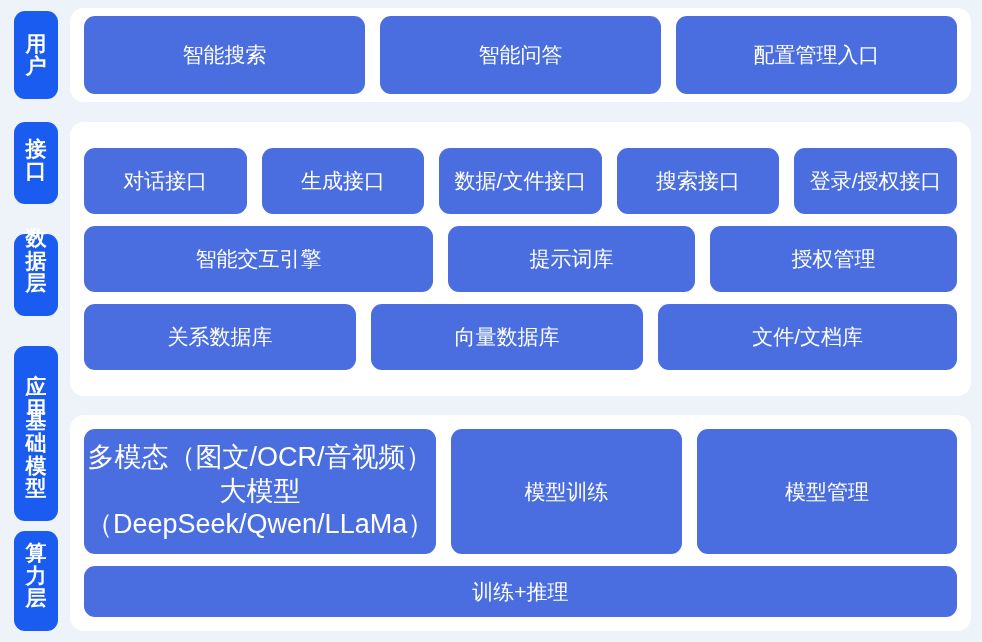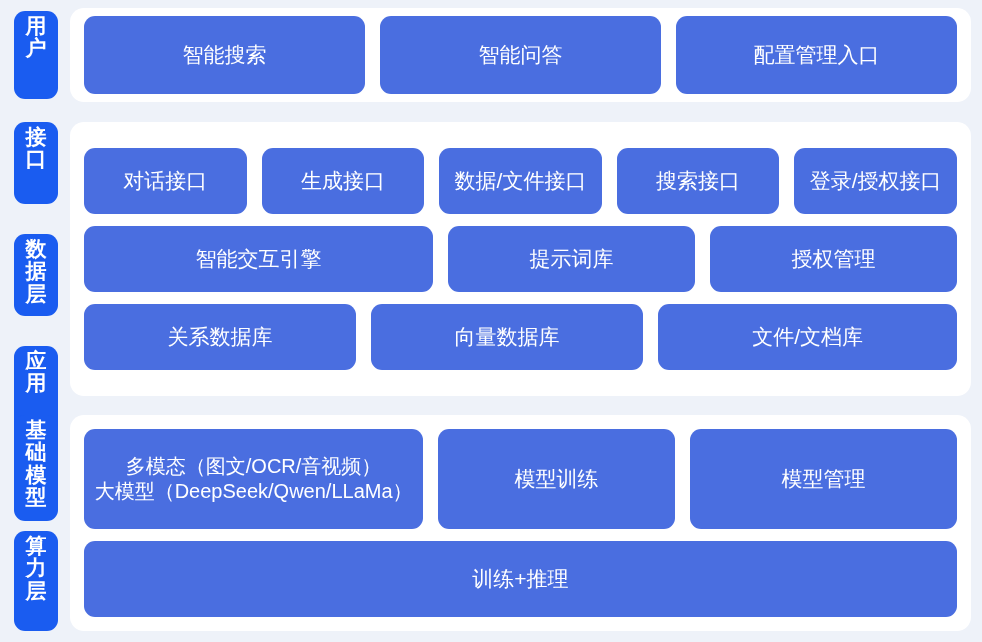--- a/index.html
+++ b/index.html
@@ -31,26 +31,27 @@
   }
   .vtab {
     background: #1a5cf0;
     color: #ffffff;
     border-radius: 11px;
     font-size: 21px;
     font-weight: bold;
     line-height: 1.06;
     letter-spacing: 0px;
     display: flex;
-    align-items: flex-start;
+    align-items: flex-end;
     justify-content: center;
     text-align: center;
-    padding: 4px 2px;
+    padding: 20px 2px;
     width: 44px;
     word-break: break-all;
+    font-family: Liberation Mono, monospace;
   }
   .vtab span { display: block; width: 22px; }
 
   .panel {
     background: #ffffff;
     border-radius: 14px;
     flex: 1 1 auto;
     margin-left: 12px;
     padding: 13px 13px;
     display: flex;
@@ -73,21 +74,21 @@
     align-items: center;
     justify-content: center;
     text-align: center;
     font-size: 21px;
     line-height: 1.24;
     white-space: pre-line;
     flex: 1 1 0;
     padding: 4px 2px;
     overflow: visible;
   }
-  .box.small-text { font-size: 20px; }
+  .box.small-text { font-size: 27px; }
 
   
   #group-user   { left: 14px; top: 8px;   width: 957px; height: 94px; }
   #group-core   { left: 14px; top: 122px; width: 957px; height: 320px; }
   #group-infra  { left: 14px; top: 415px; width: 957px; height: 216px; }
 
   #group-user .tabcol  { justify-content: center; }
   #group-user .vtab    { height: 88px; }
   #group-user .panel   { height: 94px; padding: 8px 14px; }
 

